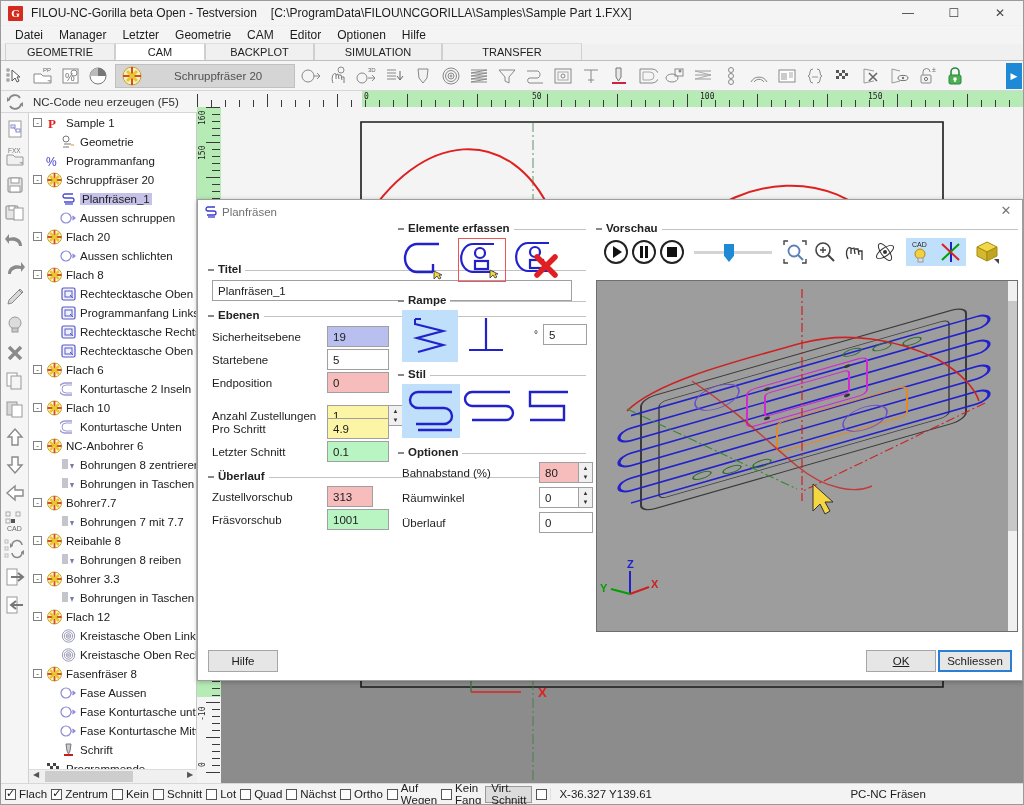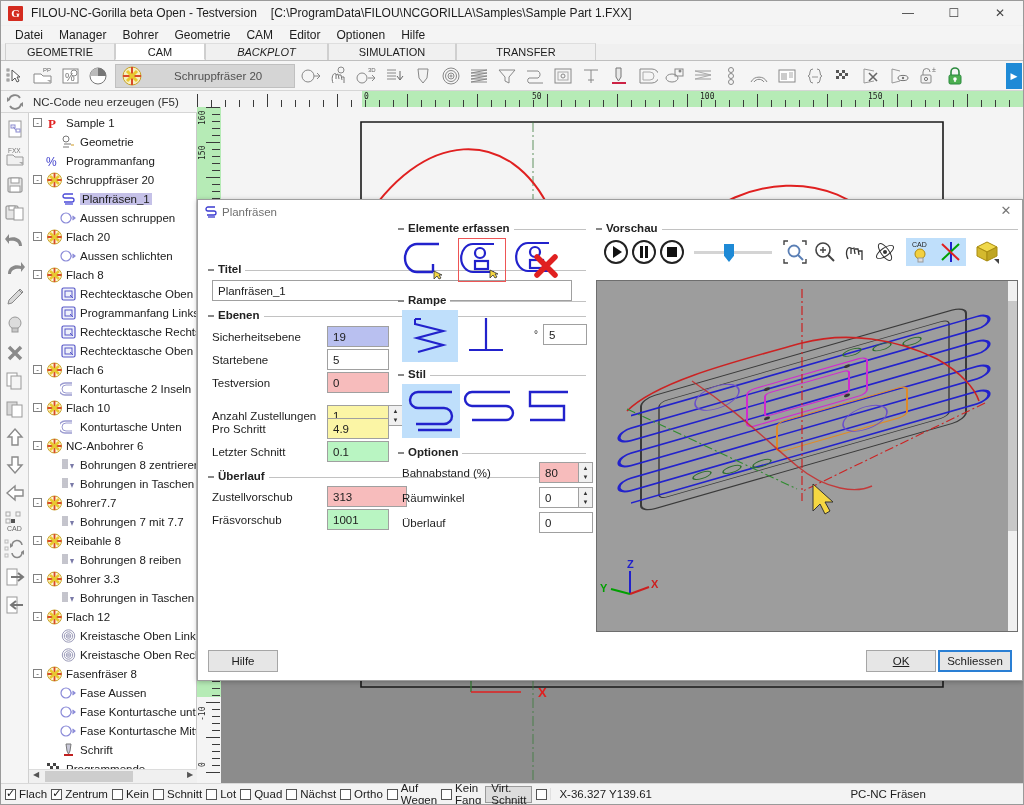--- a/index.html
+++ b/index.html
@@ -57,21 +57,21 @@
   }
   .tab {
     height: 17px; line-height: 16px; text-align: center;
     font-size: 11px; color: #1d1d1d; background: #f0f0f0;
     border-left: 1px solid #cfcfcf; border-right: 1px solid #cfcfcf;
     border-top: 1px solid #dedede;
   }
   .tab.active { background: #ffffff; border-bottom: 1px solid #ffffff; position: relative; z-index: 2; }
   #tab-0 { width: 110px; margin-left: 4px; }
   #tab-1 { width: 90px; }
-  #tab-2 { width: 123px; font-style: italic; }
+  #tab-2 { width: 109px; }
   #tab-3 { width: 128px; }
   #tab-4 { width: 140px; }
 
   
   #toolbar {
     position: absolute; left: 0; top: 60px; width: 1022px; height: 30px;
     background: #f5f5f5; display: flex; align-items: center;
     border-bottom: 1px solid #d6d6d6;
   }
   .tb { width: 28px; height: 28px; display: flex; align-items: center; justify-content: center; }
@@ -223,21 +223,21 @@
     <div id="winbtns">
       <div class="wbtn">—</div>
       <div class="wbtn">☐</div>
       <div class="wbtn">✕</div>
     </div>
   </div>
 
   <div id="menubar">
     <div class="menu-item">Datei</div>
     <div class="menu-item">Manager</div>
-    <div class="menu-item">Bohrer</div>
+    <div class="menu-item">Letzter</div>
     <div class="menu-item">Geometrie</div>
     <div class="menu-item">CAM</div>
     <div class="menu-item">Editor</div>
     <div class="menu-item">Optionen</div>
     <div class="menu-item">Hilfe</div>
   </div>
 
   <div id="tabs">
     <div class="tab" id="tab-0">GEOMETRIE</div>
     <div class="tab active" id="tab-1">CAM</div>
@@ -1217,21 +1217,21 @@
     </div>
     <div class="frow" style="left:14px; top:126px;">
       <span class="flabel" style="width:115px;">Sicherheitsebene</span>
       <span class="fbox blue" style="width:62px;">19</span>
     </div>
     <div class="frow" style="left:14px; top:149px;">
       <span class="flabel" style="width:115px;">Startebene</span>
       <span class="fbox" style="width:62px;">5</span>
     </div>
     <div class="frow" style="left:14px; top:172px;">
-      <span class="flabel" style="width:115px;">Testversion</span>
+      <span class="flabel" style="width:115px;">Endposition</span>
       <span class="fbox red" style="width:62px;">0</span>
     </div>
     <div class="frow" style="left:14px; top:205px;justify-content:flex-end;">
       <span class="flabel" style="width:115px;">Anzahl Zustellungen</span>
       <span class="fbox yel" style="width:62px;">1</span>
       <span class="spin">
           <div>▲</div>
           <div>▼</div>
         </span>
     </div>
@@ -1244,21 +1244,21 @@
       <span class="fbox grn" style="width:62px;">0.1</span>
     </div>
 
     <div class="group" style="left:10px; top:277px; width:378px;">
       <div class="gline" style="width:378px;"></div>
       <div class="gdash"></div>
       <div class="gcap">Überlauf</div>
     </div>
     <div class="frow" style="left:14px; top:286px;">
       <span class="flabel" style="width:115px;">Zustellvorschub</span>
-      <span class="fbox red" style="width:80px;">313</span>
+      <span class="fbox red" style="width:46px;">313</span>
     </div>
     <div class="frow" style="left:14px; top:309px;">
       <span class="flabel" style="width:115px;">Fräsvorschub</span>
       <span class="fbox grn" style="width:62px;">1001</span>
     </div>
 
     <div class="group" style="left:200px; top:29px; width:188px;">
       <div class="gline" style="width:188px;"></div>
       <div class="gdash"></div>
       <div class="gcap">Elemente erfassen</div>

